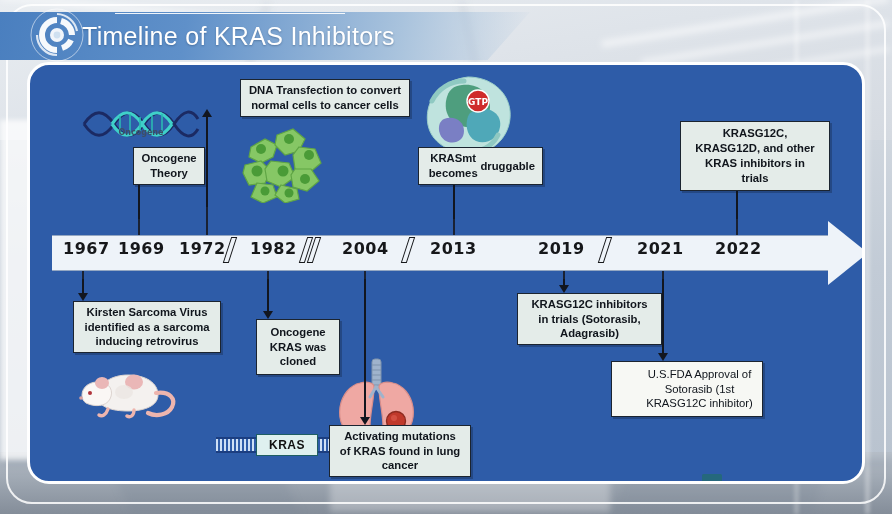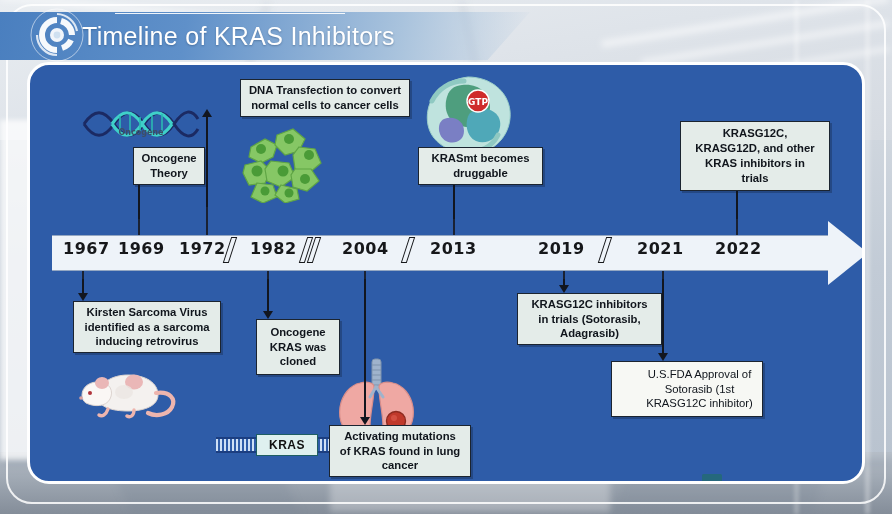--- a/index.html
+++ b/index.html
@@ -356,21 +356,21 @@
 
     <div class="conn" style="left:176px; top:50px; height:92px;"></div>
     <div class="conn-head up" style="left:172px; top:44px;"></div>
     <div class="box" style="left:180px; top:14px; width:170px; height:38px; flex-direction:column;">
       <div>DNA Transfection to convert</div>
       <div>normal cells to cancer cells</div>
     </div>
 
     <div class="conn" style="left:423px; top:118px; height:36px;"></div>
     <div class="conn-head up" style="left:419px; top:112px;"></div>
-    <div class="box" style="left:358px; top:82px; width:125px; height:38px; flex-direction:column;">
+    <div class="box" style="left:358px; top:82px; width:125px; height:38px; flex-direction:row;">
       <div>KRASmt becomes</div>
       <div>druggable</div>
     </div>
 
     <div class="conn" style="left:706px; top:108px; height:46px;"></div>
     <div class="conn-head up" style="left:702px; top:102px;"></div>
     <div class="box" style="left:620px; top:56px; width:150px; height:70px; flex-direction:column;">
       <div>KRASG12C,</div>
       <div>KRASG12D, and other</div>
       <div>KRAS inhibitors in</div>

